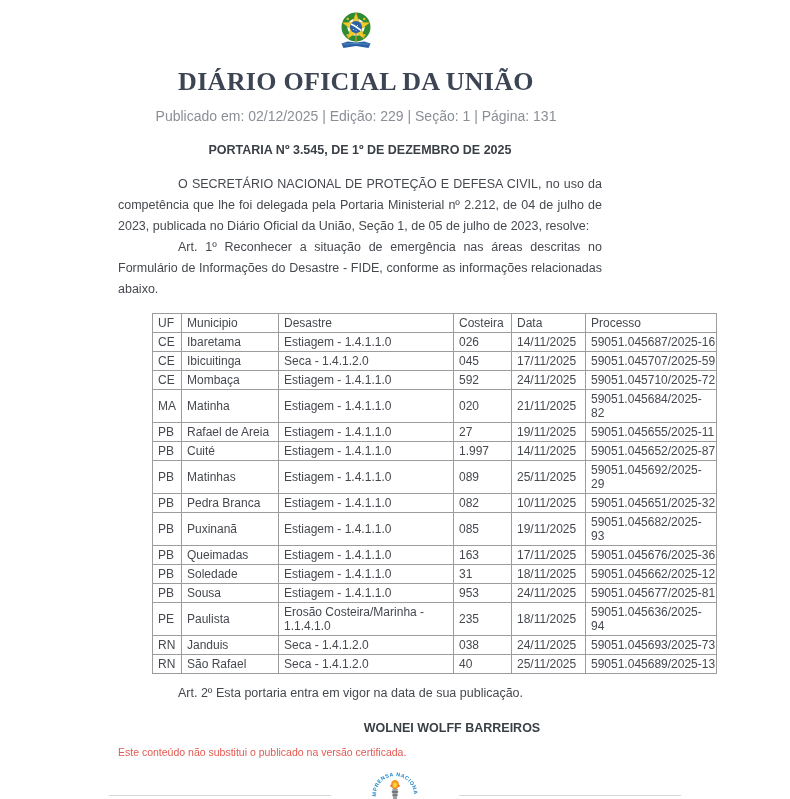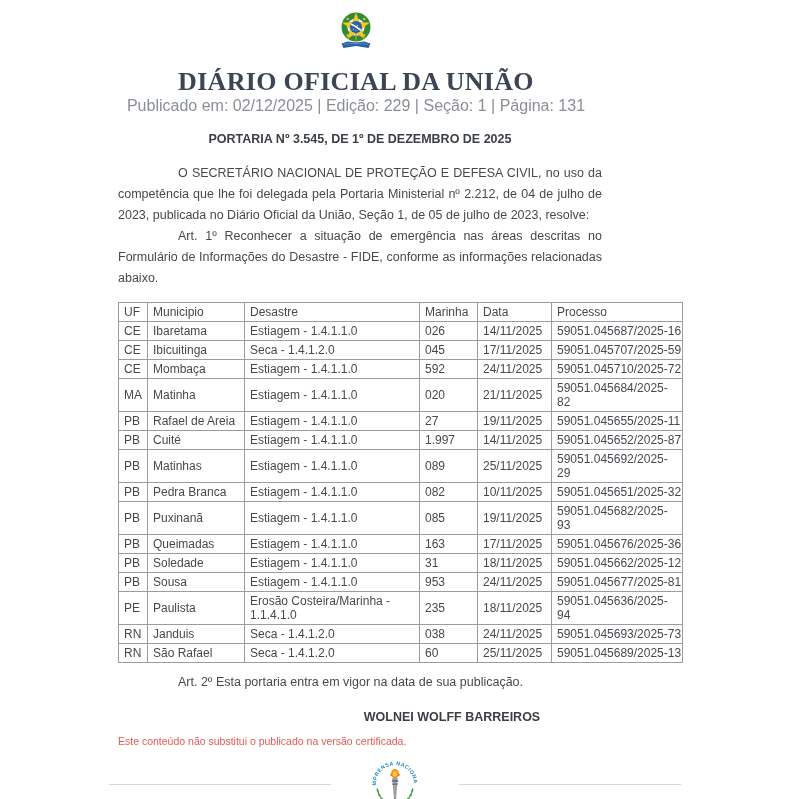--- a/index.html
+++ b/index.html
@@ -16,37 +16,37 @@
   }
   .page{position:relative;width:712px;height:799px;}
   
   header{text-align:center;padding-top:6px;}
   .coat{display:inline-block;line-height:0;}
   h1.masthead{
     font-family:"Liberation Serif", serif;font-weight:bold;
     font-size:26px;line-height:28px;margin:10px 0 0;color:var(--masthead-text,#3d4454);
     letter-spacing:0.3px;
   }
-  .pub-line{font-size:16px;line-height:13px;margin-top:3px;color:var(--muted-text,#8a8f96);}
+  .pub-line{font-size:14px;line-height:13px;margin-top:14px;color:var(--muted-text,#8a8f96);}
   .organ-line{font-size:11px;line-height:13px;margin-top:5px;font-weight:bold;color:var(--organ-text,#474c54);}
   
   main{padding:0 110px 0 118px;}
   h2.portaria{
     text-align:center;font-size:12.5px;line-height:15px;font-weight:bold;
     margin:20px 0 0;color:var(--title-text,#3a3f46);
   }
   p.body-par{
     font-size:12.5px;line-height:21px;text-align:justify;text-indent:60px;
     margin:0;color:var(--body-text,#45494f);
   }
   p.par1{margin-top:16px;}
   
   table.recog{
     border-collapse:collapse;table-layout:fixed;width:564px;margin-top:13px;
-    font-size:12px;line-height:14px;
+    font-size:12px;line-height:14px;margin-left:34px;
   }
   table.recog th, table.recog td{
     border:1px solid var(--table-border,#9c9c9c);padding:2px 5px;
     text-align:left;vertical-align:middle;font-weight:normal;color:var(--body-text,#45494f);
     overflow:hidden;
   }
   td.c-processo{white-space:nowrap;}
   td.c-processo span.proc-narrow{
     display:inline-block;max-width:108px;white-space:normal;vertical-align:top;
   }
@@ -108,21 +108,21 @@
           <col style="width:175px">
         <col style="width:58px">
           <col style="width:74px">
           <col style="width:131px">
       </colgroup>
       <thead>
           <tr id="recog-head">
             <th>UF</th>
             <th>Municipio</th>
             <th>Desastre</th>
-            <th>Marinha</th>
+            <th>Costeira</th>
             <th>Data</th>
             <th>Processo</th>
           </tr>
         </thead>
       <tbody id="recog-body">
           <tr>
             <td class="c-uf">CE</td>
             <td class="c-municipio">Ibaretama</td>
             <td class="c-desastre">Estiagem - 1.4.1.1.0</td>
             <td class="c-decreto">026</td>
@@ -230,21 +230,21 @@
             <td class="c-municipio">Janduis</td>
             <td class="c-desastre">Seca - 1.4.1.2.0</td>
             <td class="c-decreto">038</td>
             <td class="c-data">24/11/2025</td>
             <td class="c-processo">59051.045693/2025-73</td>
           </tr>
           <tr>
             <td class="c-uf">RN</td>
             <td class="c-municipio">São Rafael</td>
             <td class="c-desastre">Seca - 1.4.1.2.0</td>
-            <td class="c-decreto">60</td>
+            <td class="c-decreto">40</td>
             <td class="c-data">25/11/2025</td>
             <td class="c-processo">59051.045689/2025-13</td>
           </tr>
         </tbody>
     </table>
 
     <p class="body-par par3">Art. 2º Esta portaria entra em vigor na data de sua publicação.</p>
     <div class="signature">WOLNEI WOLFF BARREIROS</div>
   </main>
 

